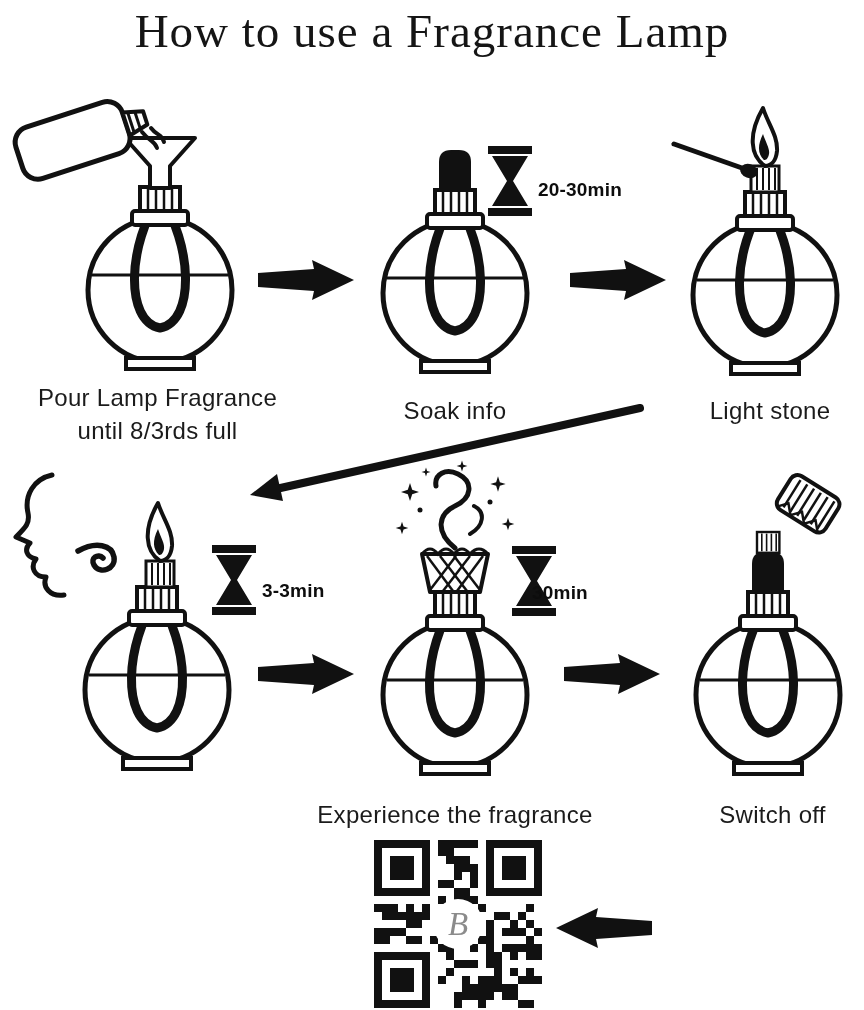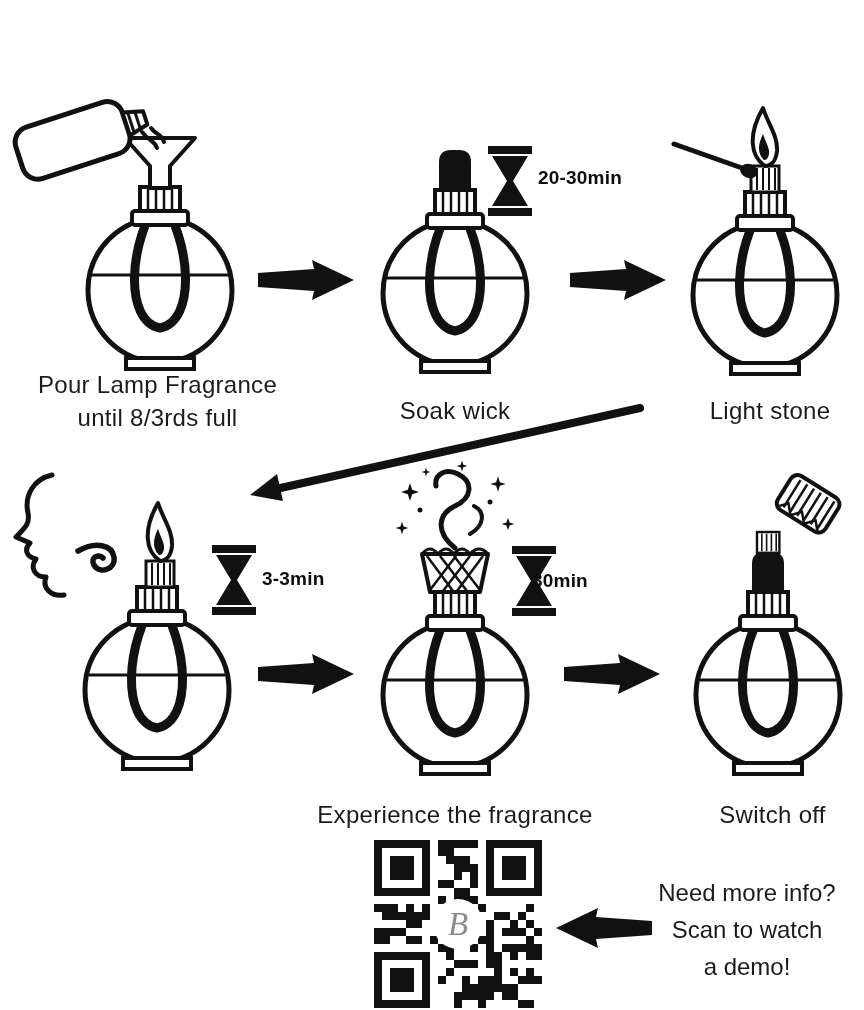--- a/index.html
+++ b/index.html
@@ -2,21 +2,21 @@
 <html><head>
 <meta charset="utf-8">
 <style>
   html,body{margin:0;padding:0;background:#fff;}
   #page{position:relative;width:864px;height:1010px;background:#fff;overflow:hidden;
         font-family:"Liberation Sans",sans-serif;color:#141414;}
   .title{position:absolute;top:4px;left:0;width:100%;text-align:center;
          font-family:"Liberation Serif",serif;font-size:47px;letter-spacing:1px;color:#151515;}
   .abs{position:absolute;}
   .cap{position:absolute;text-align:center;font-size:24px;line-height:33px;color:#1b1b1b;letter-spacing:.3px;}
-  .time{position:absolute;font-size:19px;font-weight:600;color:#0d0d0d;letter-spacing:.2px;}
+  .time{position:absolute;font-size:19px;font-weight:600;color:#0d0d0d;letter-spacing:.2px;margin-top:12px;}
   .footer-text{position:absolute;left:636px;top:874px;width:222px;text-align:center;
                font-size:24px;line-height:37px;color:#1b1b1b;}
   .qr{position:absolute;left:374px;top:840px;width:170px;height:168px;}
   .qr svg{display:block;}
   .qr-logo{position:absolute;left:59px;top:59px;width:50px;height:50px;border-radius:50%;
            background:#fff;display:flex;align-items:center;justify-content:center;
            font-family:"Liberation Serif",serif;font-style:italic;font-size:33px;color:#8b8b8b;}
   svg{overflow:visible;}
 </style>
 </head>
@@ -59,20 +59,21 @@
       </g>
       <g id="sparkle">
         <path d="M0,-9 L2.2,-2.2 L9,0 L2.2,2.2 L0,9 L-2.2,2.2 L-9,0 L-2.2,-2.2 Z" fill="#111"></path>
       </g>
       <g id="arrow-right">
         <polygon points="0,13 56,9 54,0 96,20 54,40 56,31 0,27" fill="#111"></polygon>
       </g>
     </defs>
   </svg>
 
+  <div class="title">How to use a Fragrance Lamp</div>
 
   <svg class="abs" style="left:5px;top:80px" width="300" height="300" viewBox="0 0 300 300">
     <use href="#lamp" transform="translate(55,55)"></use>
     <path d="M120,58 L190,58 L165,86 L165,108 L145,108 L145,86 Z" fill="#fff" stroke="#111" stroke-width="4" stroke-linejoin="round"></path>
     <g transform="translate(6,52) rotate(-18)">
       <rect x="0" y="0" width="112" height="54" rx="16" fill="#fff" stroke="#111" stroke-width="5"></rect>
       <path d="M112,16 L132,21 L132,35 L112,40 Z" fill="#fff" stroke="#111" stroke-width="4" stroke-linejoin="round"></path>
       <line x1="117" y1="17" x2="117" y2="39" stroke="#111" stroke-width="3"></line>
       <line x1="124" y1="19" x2="124" y2="37" stroke="#111" stroke-width="3"></line>
     </g>
@@ -98,25 +99,25 @@
   <svg class="abs" style="left:662px;top:100px" width="210" height="280" viewBox="0 0 210 280">
     <use href="#lamp" transform="translate(3,40)"></use>
     <use href="#wicktop" transform="translate(89,66)"></use>
     <use href="#flame" transform="translate(103,64)"></use>
     <g>
       <line x1="12" y1="44" x2="80" y2="68" stroke="#111" stroke-width="5" stroke-linecap="round"></line>
       <ellipse cx="87" cy="71" rx="9" ry="7" fill="#111" transform="rotate(20 87 71)"></ellipse>
     </g>
   </svg>
 
-  <div class="cap" style="left:15px;top:368px;width:285px">
+  <div class="cap" style="left:15px;top:381px;width:285px">
     <div>Pour Lamp Fragrance</div>
     <div>until 8/3rds full</div>
   </div>
-  <div class="cap" style="left:355px;top:394px;width:200px">Soak wick</div>
+  <div class="cap" style="left:355px;top:394px;width:200px">Soak info</div>
   <div class="cap" style="left:665px;top:394px;width:210px">Light stone</div>
 
   <svg class="abs" style="left:228px;top:398px" width="420" height="115" viewBox="0 0 420 115">
     <line x1="412" y1="10" x2="48" y2="91" stroke="#111" stroke-width="8" stroke-linecap="round"></line>
     <polygon points="22,97 49,76 55,103" fill="#111"></polygon>
   </svg>
 
   <svg class="abs" style="left:0px;top:465px" width="320" height="320" viewBox="0 0 320 320">
     <use href="#lamp" transform="translate(57,70)"></use>
     <use href="#wicktop" transform="translate(146,96)"></use>
@@ -311,19 +312,14 @@
           </g>
         </g>
     </svg>
     <span class="qr-logo">B</span>
   </div>
 
   <svg class="abs" style="left:554px;top:906px" width="100" height="44" viewBox="0 0 100 44">
     <use href="#arrow-right" transform="translate(98,2) scale(-1,1)"></use>
   </svg>
 
-  <div class="footer-text">
-    <div>Need more info?</div>
-    <div>Scan to watch</div>
-    <div>a demo!</div>
-  </div>
 
 </div>
 
 </body></html>

